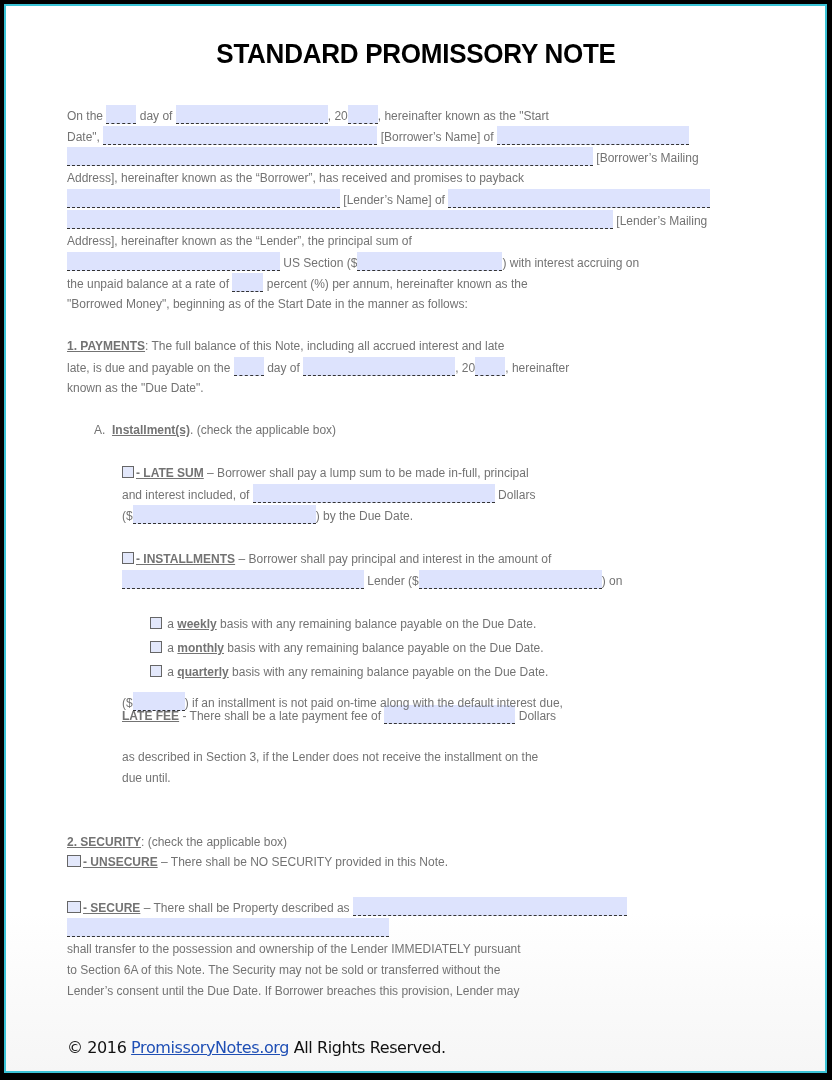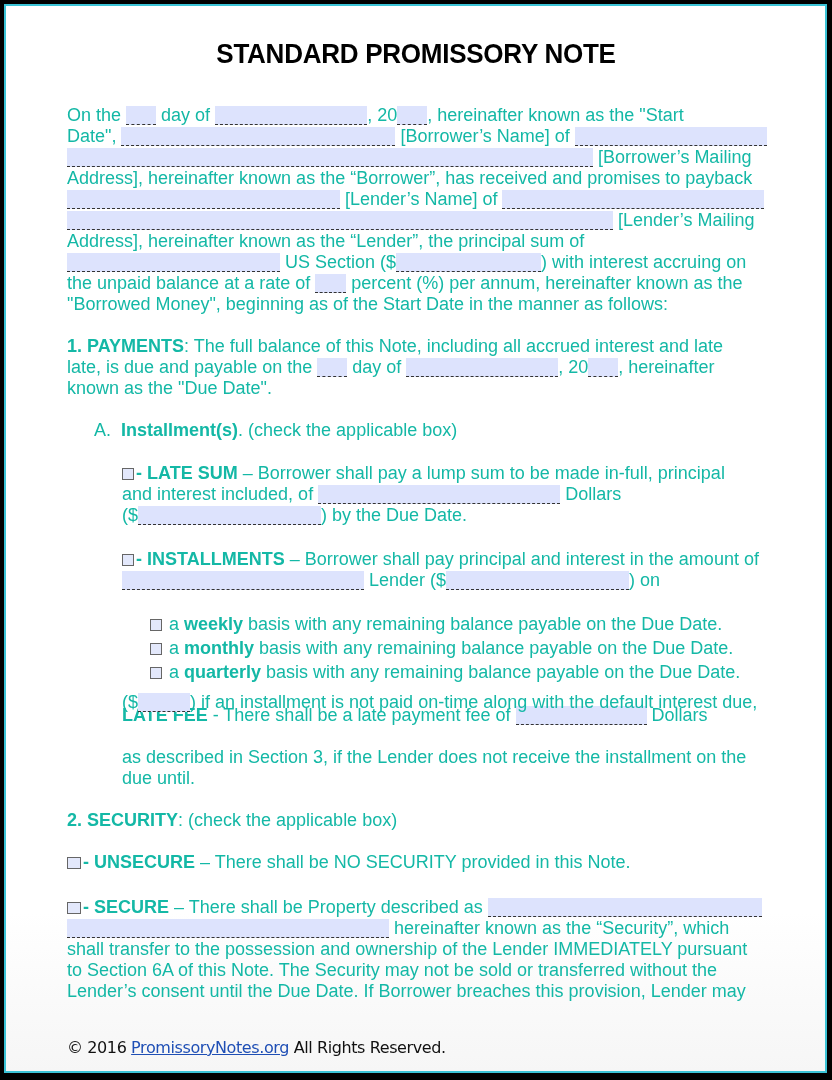--- a/index.html
+++ b/index.html
@@ -3,22 +3,22 @@
 <meta charset="utf-8">
 <style>
   html, body { margin:0; padding:0; }
   body { width:832px; height:1080px; background:#000; position:relative; overflow:hidden;
          font-family:"Liberation Sans", sans-serif; }
   .frame { position:absolute; left:4px; top:4px; width:823px; height:1069px; background:#3bc3d6; }
   .page { position:absolute; left:6px; top:6px; width:819px; height:1065px;
           background:linear-gradient(#ffffff 0%, #ffffff 85%, #f6f6f6 100%); }
   .title { position:absolute; left:0; width:832px; top:38px; text-align:center;
            font-weight:bold; font-size:28px; letter-spacing:-0.3px; color:#000; transform:scaleX(0.93); transform-origin:center; }
-  .ln { position:absolute; font-size:18px; color:#14b8a6; white-space:nowrap; line-height:21px; }
-  .ln b { font-weight:bold; }
+  .ln { position:absolute; font-size:12px; color:#737373; white-space:nowrap; line-height:21px; }
+  .ln b { font-weight:bold;text-decoration:underline; }
   .fld { display:inline-block; background:#dde3fd; height:19px; vertical-align:-4px;
          border-bottom:1px dashed #333; box-sizing:border-box; }
   .cb { display:inline-block; width:12px; height:12px; border:1px solid #666; background:#e3e8fb;
         vertical-align:-1px; box-sizing:border-box; margin-right:2px; }
   .foot { position:absolute; left:67px; top:1038px; font-size:16px; color:#111;
           font-family:"DejaVu Sans", sans-serif; letter-spacing:-0.4px; }
   .foot a { color:#1f4fb5; text-decoration:underline; }
 </style>
 </head>
 <body>
@@ -118,33 +118,32 @@
   <b>LATE FEE</b><span> - There shall be a late payment fee of</span>
   <span class="fld" style="width:131px"></span>
   <span>Dollars</span>
 </div>
 <div class="ln" style="left:122px;top:692px">
   <span>($</span><span class="fld" style="width:52px"></span><span>) if an installment is not paid on-time along with the default interest due,</span>
 </div>
 <div class="ln" style="left:122px;top:747px">as described in Section 3, if the Lender does not receive the installment on the</div>
 <div class="ln" style="left:122px;top:768px">due until.</div>
 
-<div class="ln" style="left:67px;top:810px">
+<div class="ln" style="left:67px;top:832px">
   <b>2. SECURITY</b><span>: (check the applicable box)</span>
 </div>
 <div class="ln" style="left:67px;top:852px">
   <span class="cb" style="width:14px"></span><b>- UNSECURE</b><span> – There shall be NO SECURITY provided in this Note.</span>
 </div>
 <div class="ln" style="left:67px;top:897px">
   <span class="cb" style="width:14px"></span><b>- SECURE</b><span> – There shall be Property described as</span>
   <span class="fld" style="width:274px"></span>
 </div>
 <div class="ln" style="left:67px;top:918px">
   <span class="fld" style="width:322px"></span>
-  <span>hereinafter known as the “Security”, which</span>
 </div>
 <div class="ln" style="left:67px;top:939px">shall transfer to the possession and ownership of the Lender IMMEDIATELY pursuant</div>
 <div class="ln" style="left:67px;top:960px">to Section 6A of this Note. The Security may not be sold or transferred without the</div>
 <div class="ln" style="left:67px;top:981px">Lender’s consent until the Due Date. If Borrower breaches this provision, Lender may</div>
 
 <div class="foot">
   <span>© 2016 </span><a>PromissoryNotes.org</a><span> All Rights Reserved.</span>
 </div>
 
 </body></html>

